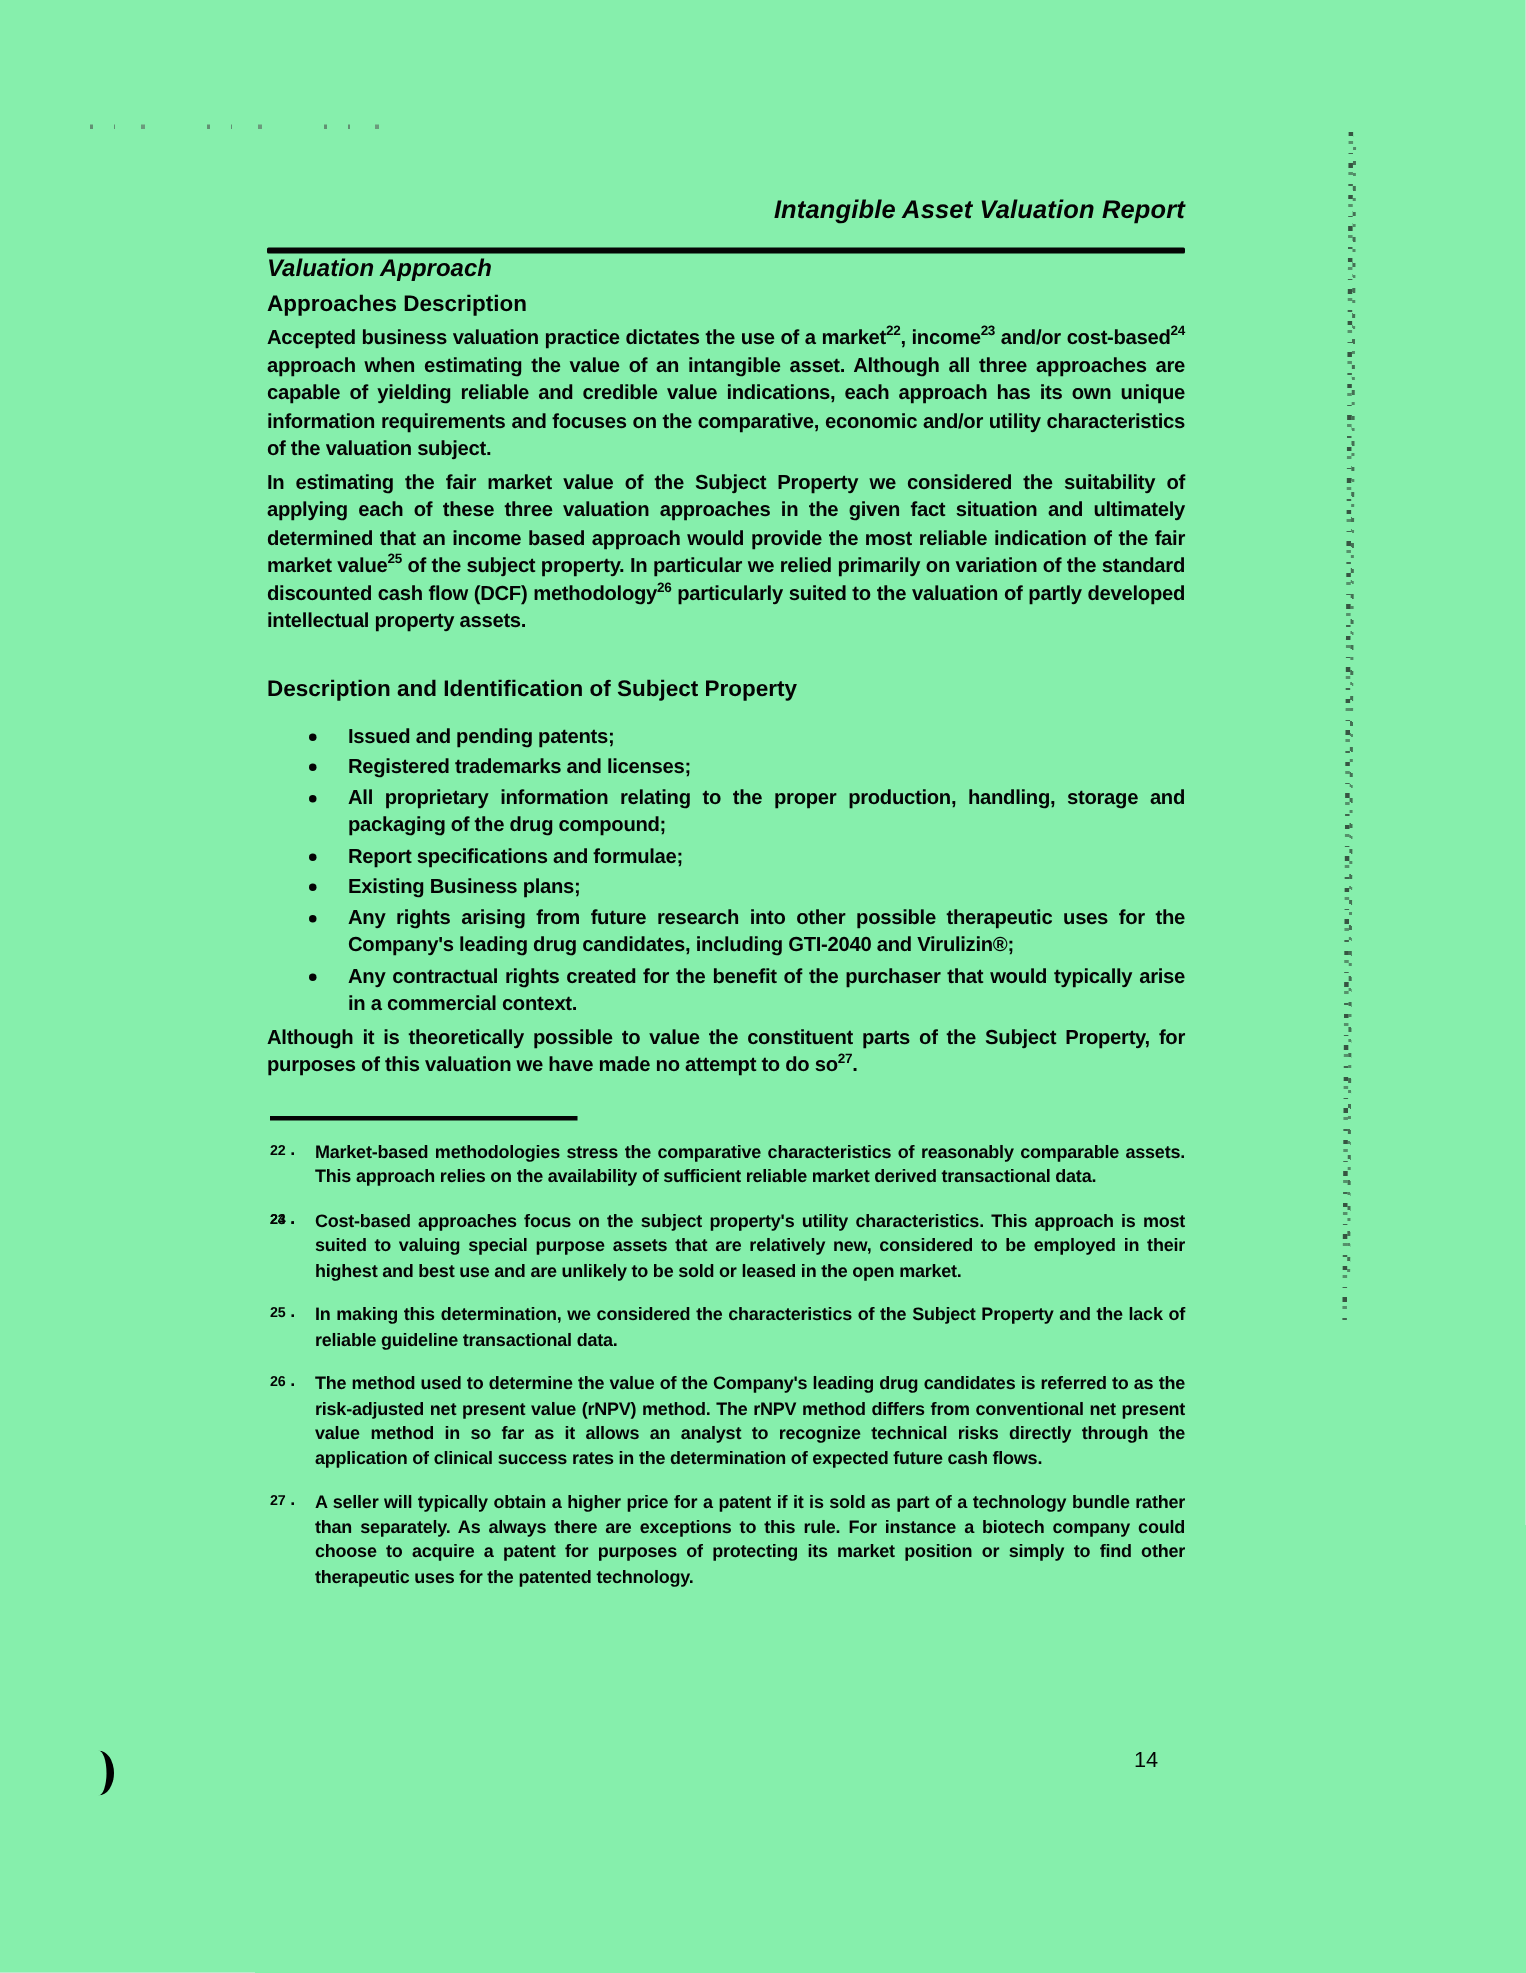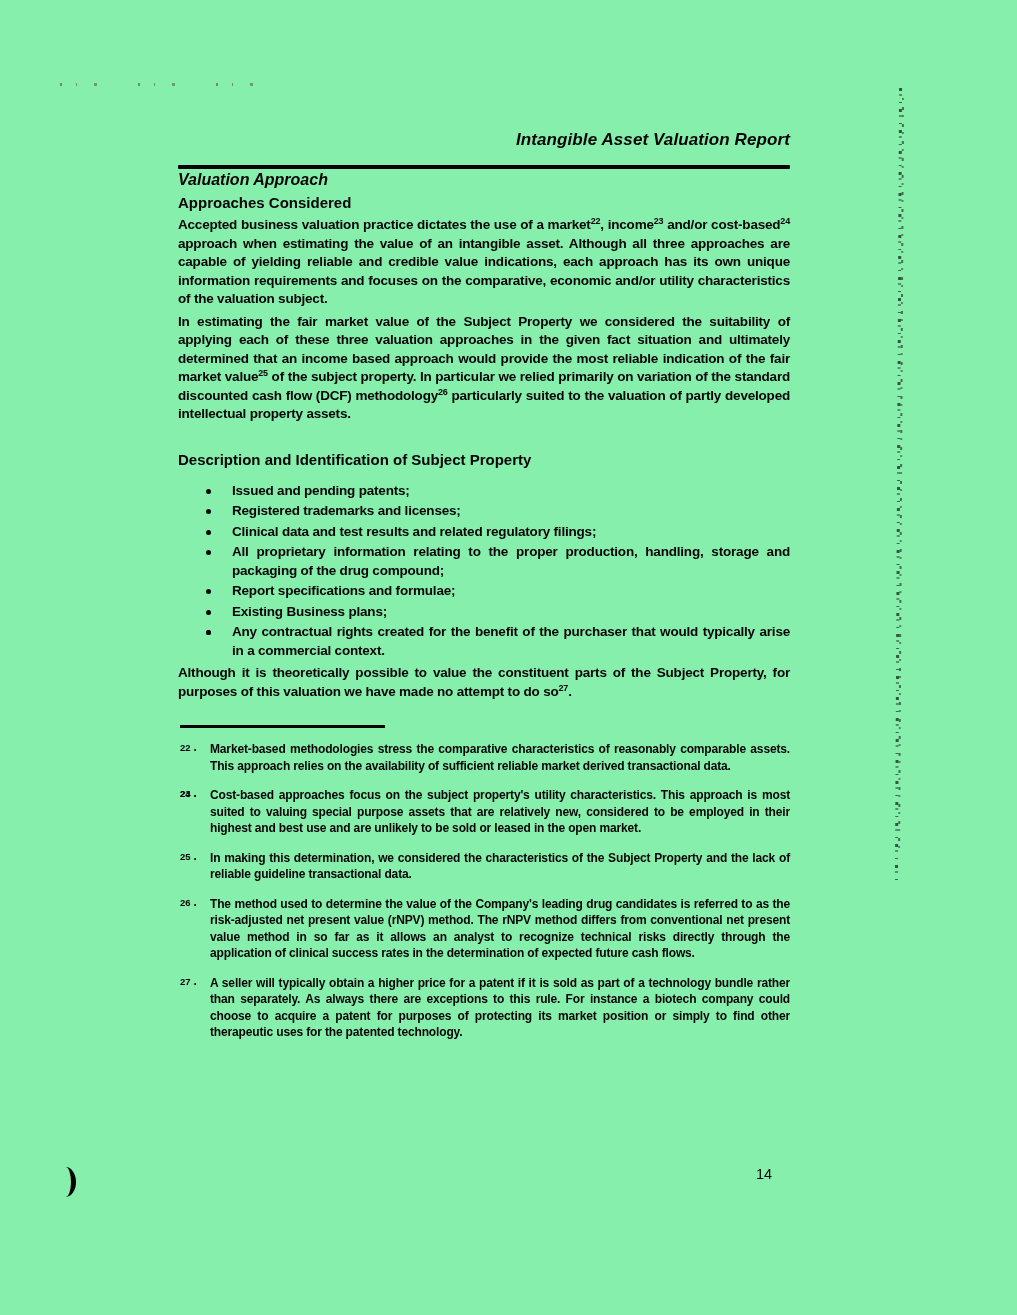--- a/index.html
+++ b/index.html
@@ -103,37 +103,36 @@
   <div class="paren-mark"></div>
 
   <div class="content scan">
 
     <div class="report-title">Intangible Asset Valuation Report</div>
 
     <div class="rule"></div>
 
     <div class="section-title">Valuation Approach</div>
 
-    <div class="h1">Approaches Considered</div>
+    <div class="h1">Approaches Description</div>
 
     <div class="para">Accepted business valuation practice dictates the use of a market<sup>22</sup>, income<sup>23</sup> and/or cost-based<sup>24</sup> approach when estimating the value of an intangible asset.  Although all three approaches are capable of yielding reliable and credible value indications, each approach has its own unique information requirements and focuses on the comparative, economic and/or utility characteristics of the valuation subject.</div>
 
     <div class="para">In estimating the fair market value of the Subject Property we considered the suitability of applying each of these three valuation approaches in the given fact situation and ultimately determined that an income based approach would provide the most reliable indication of the fair market value<sup>25</sup> of the subject property.   In particular we relied primarily on variation of the standard discounted cash flow (DCF) methodology<sup>26</sup> particularly suited to the valuation of partly developed intellectual property assets.</div>
 
     <div class="h2">Description and Identification of Subject Property</div>
 
 
     <ul class="bullets">
       <li><span class="dot"></span><span>Issued and pending patents;</span></li>
       <li><span class="dot"></span><span>Registered trademarks and licenses;</span></li>
-      <li><span class="dot"></span><span>Clinical data and test results and related regulatory filings;</span></li>
       <li><span class="dot"></span><span>All proprietary information relating to the proper production, handling, storage and packaging of the drug compound;</span></li>
       <li><span class="dot"></span><span>Report specifications and formulae;</span></li>
       <li><span class="dot"></span><span>Existing Business plans;</span></li>
-      <li><span class="dot"></span></li>
+      <li><span class="dot"></span><span>Any rights arising from future research into other possible therapeutic uses for the Company's leading drug candidates, including GTI-2040 and Virulizin®;</span></li>
       <li><span class="dot"></span><span>Any contractual rights created for the benefit of the purchaser that would typically arise in a commercial context.</span></li>
     </ul>
 
     <div class="para">Although it is theoretically possible to value the constituent parts of the Subject Property, for purposes of this valuation we have made no attempt to do so<sup>27</sup>.</div>
 
     <div class="footnotes">
       <div class="fn-sep"></div>
 
       <div class="fn">
         <span class="fn-mark">22</span>

